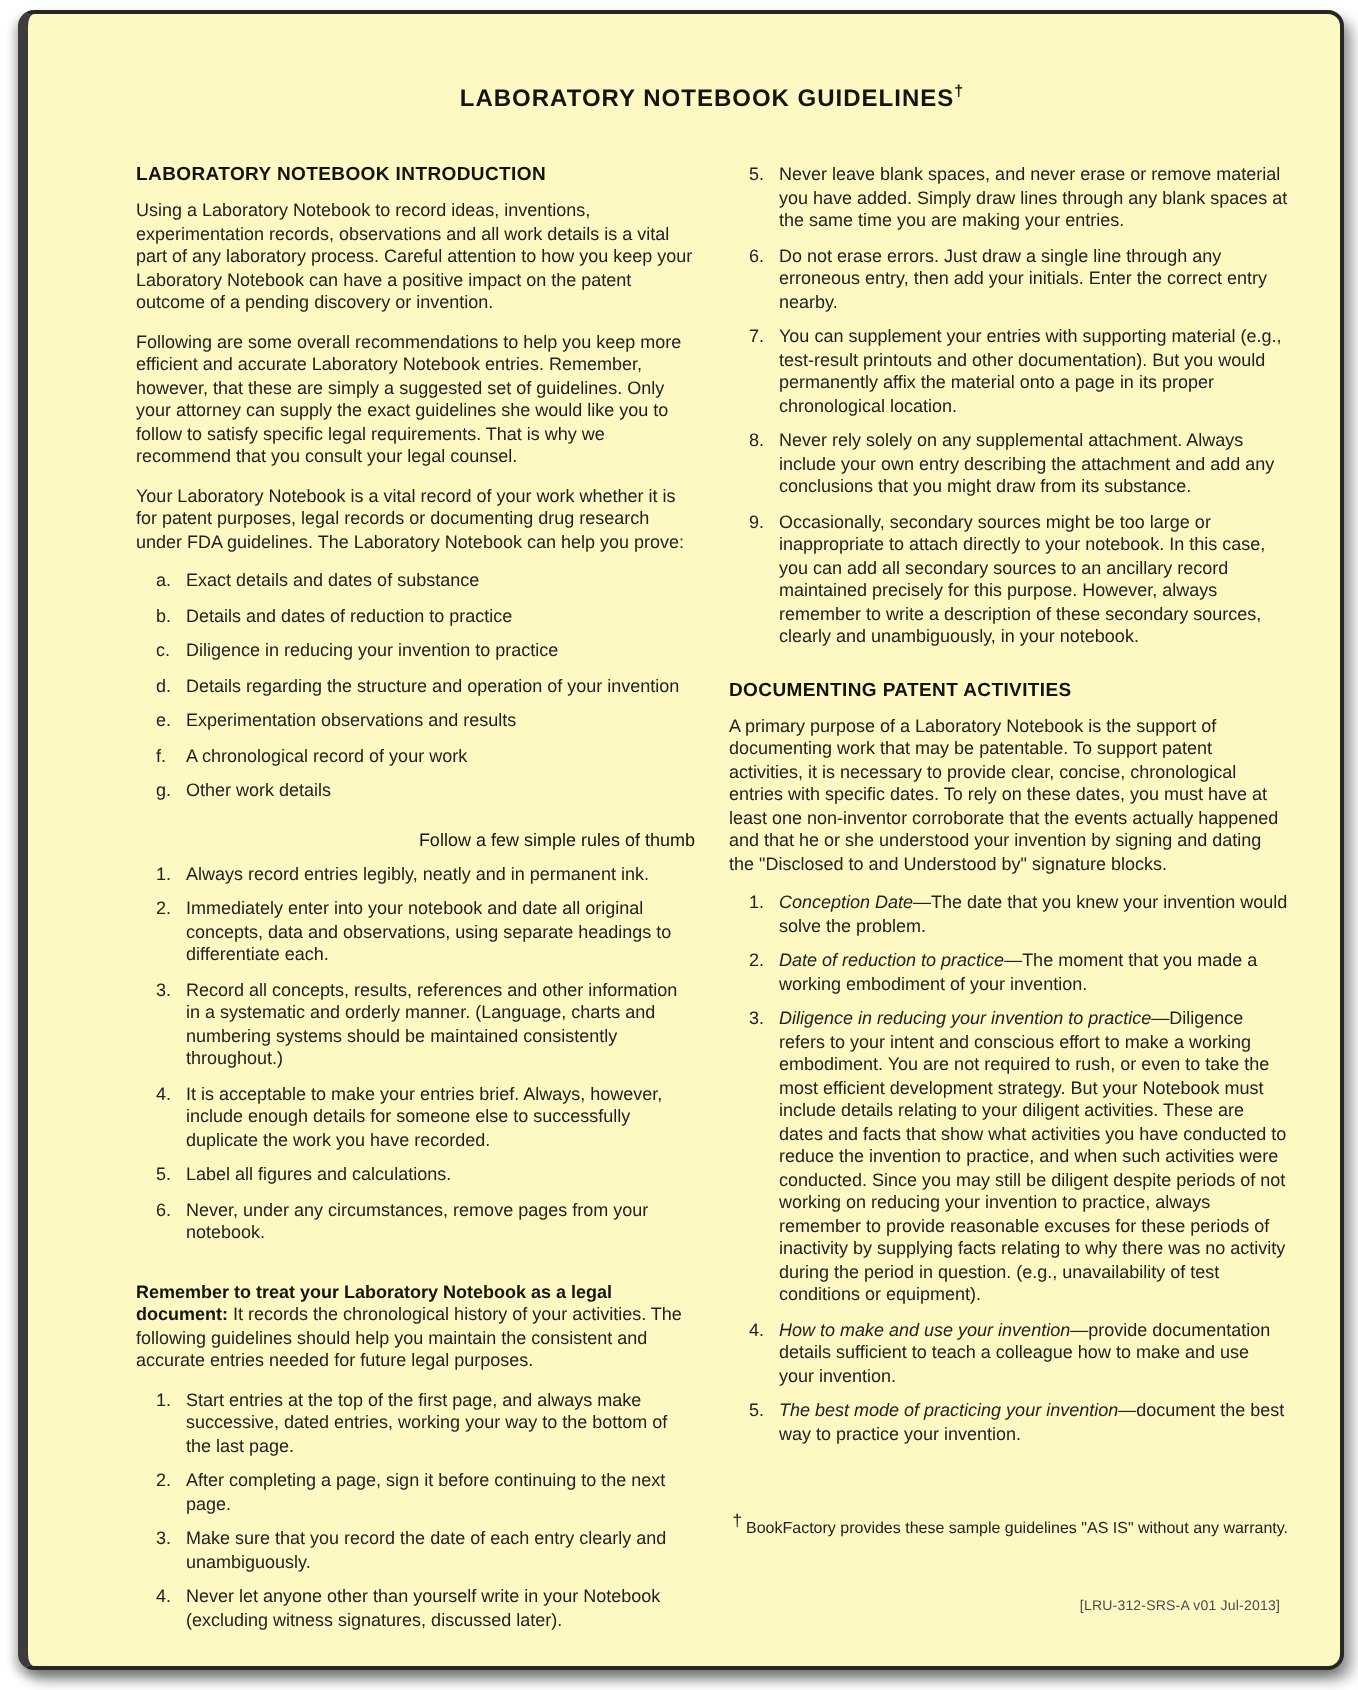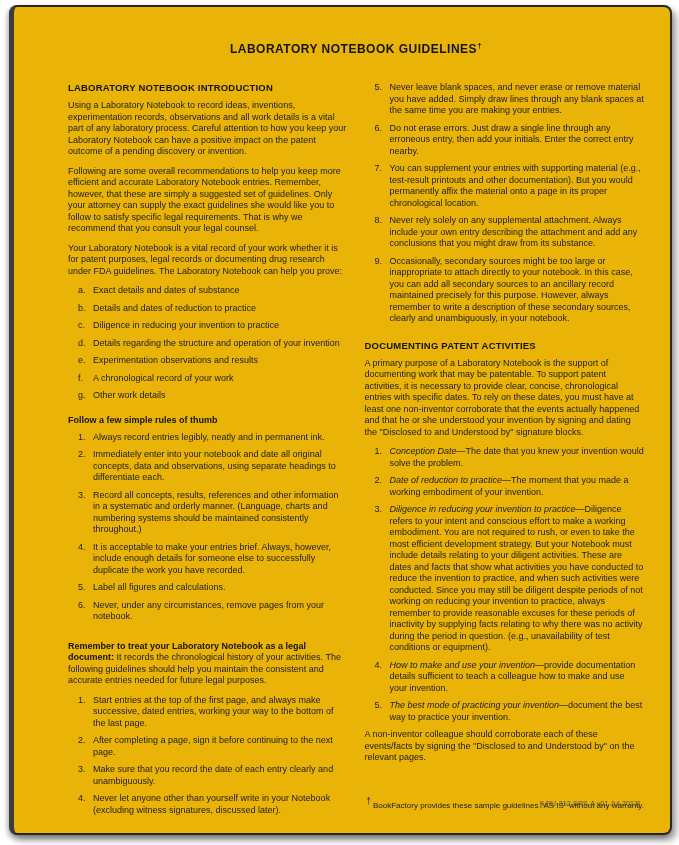--- a/index.html
+++ b/index.html
@@ -6,21 +6,21 @@
   html, body { width: 679px; height: 845px; }
   body {
     background: #ffffff;
     font-family: "Liberation Sans", "DejaVu Sans", sans-serif;
     color: #1b1b1b;
     position: relative;
   }
   .page {
     position: absolute;
     left: 9px; top: 5px; right: 7px; bottom: 10px;
-    background: #eab308;
+    background: #fef9c3;
     border: 2px solid #262626;
     border-left-width: 5px;
     border-left-color: #3c3c3c;
     border-radius: 8px;
     box-shadow: 4px 5px 7px rgba(0,0,0,0.40), -2px 3px 5px rgba(0,0,0,0.25);
     padding: 24px 26px 0 54px;
     overflow: hidden;
   }
   .doc-title {
     text-align: center;
@@ -36,23 +36,24 @@
   .h {
     font-size: 9.5px;
     font-weight: bold;
     letter-spacing: 0.2px;
     margin: 15px 0 7px 0;
     color: #141414;
   }
   .h.first { margin-top: 0; }
   .subh {
     font-size: 9px;
-    font-weight: bold;
+    font-weight: normal;
     margin: 13px 0 7px 0;
     color: #141414;
+    text-align: right;
   }
   p.body {
     font-size: 9px;
     line-height: 11.5px;
     margin-bottom: 8px;
     color: #222;
   }
   p.body b { color: #141414; }
   .li {
     display: flex;
@@ -222,21 +223,20 @@
             <span class="t"><i>Diligence in reducing your invention to practice</i><span>—Diligence refers to your intent and conscious effort to make a working embodiment. You are not required to rush, or even to take the most efficient development strategy. But your Notebook must include details relating to your diligent activities. These are dates and facts that show what activities you have conducted to reduce the invention to practice, and when such activities were conducted. Since you may still be diligent despite periods of not working on reducing your invention to practice, always remember to provide reasonable excuses for these periods of inactivity by supplying facts relating to why there was no activity during the period in question. (e.g., unavailability of test conditions or equipment).</span></span>
           </div>
         <div class="li">
             <span class="m">4.</span>
             <span class="t"><i>How to make and use your invention</i><span>—provide documentation details sufficient to teach a colleague how to make and use your invention.</span></span>
           </div>
         <div class="li">
             <span class="m">5.</span>
             <span class="t"><i>The best mode of practicing your invention</i><span>—document the best way to practice your invention.</span></span>
           </div>
-        <p class="body">A non-inventor colleague should corroborate each of these events/facts by signing the "Disclosed to and Understood by" on the relevant pages.</p>
       </section>
 
       <p class="footnote"><sup>†</sup><span>BookFactory provides these sample guidelines "AS IS" without any warranty.</span></p>
 
     </div>
   </div>
 
   <div class="doc-code">[LRU-312-SRS-A v01 Jul-2013]</div>
 
 </div>

